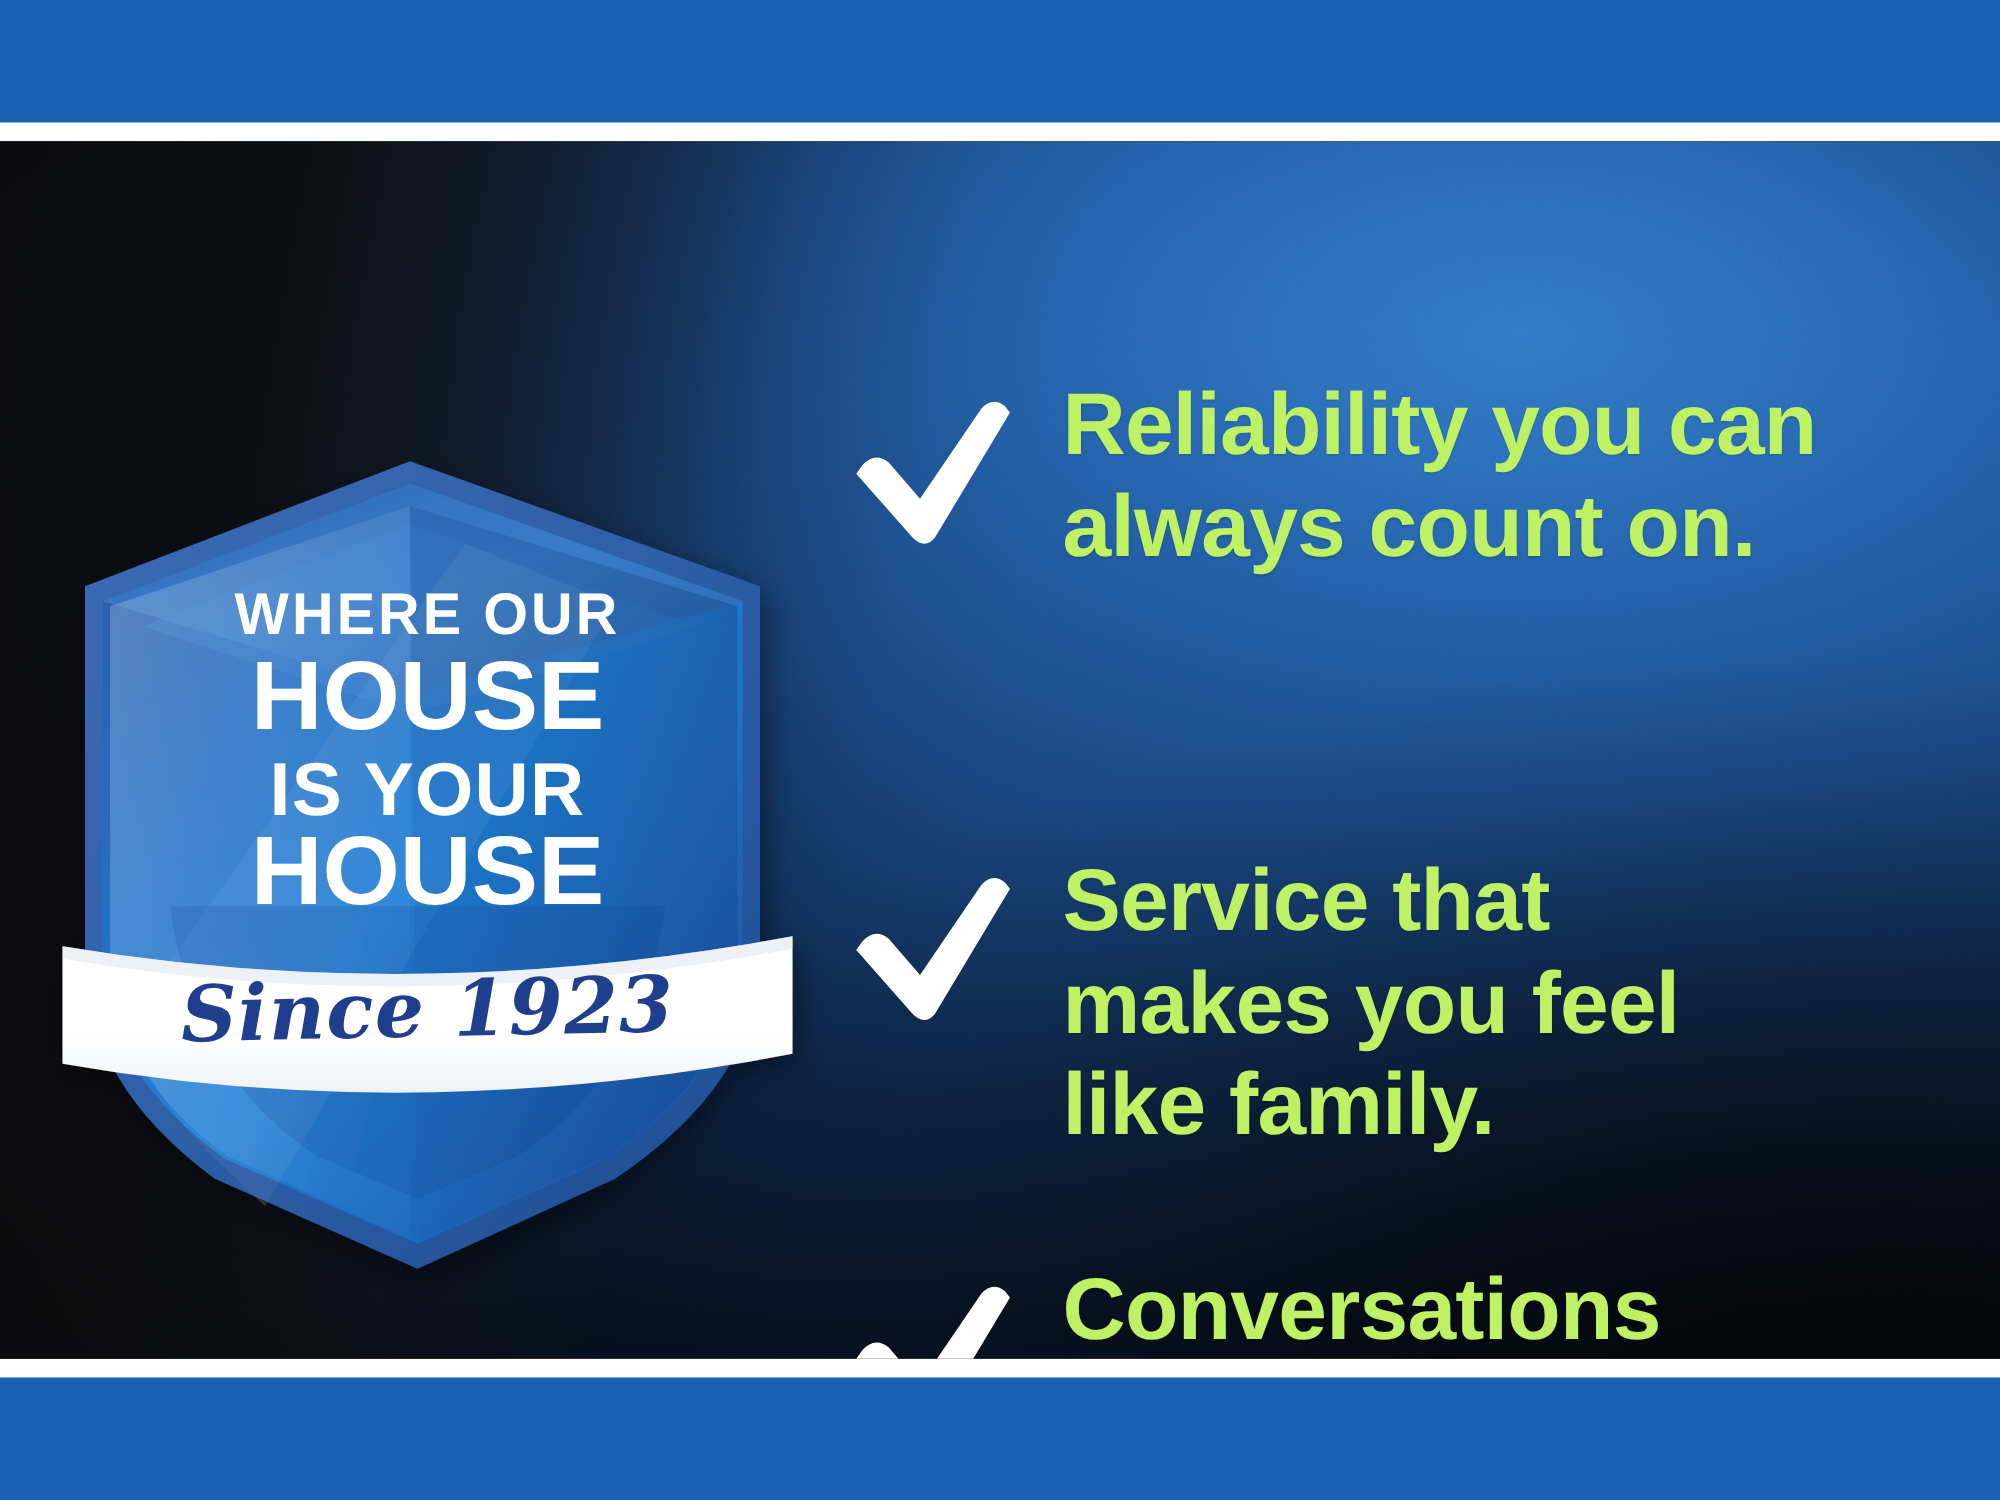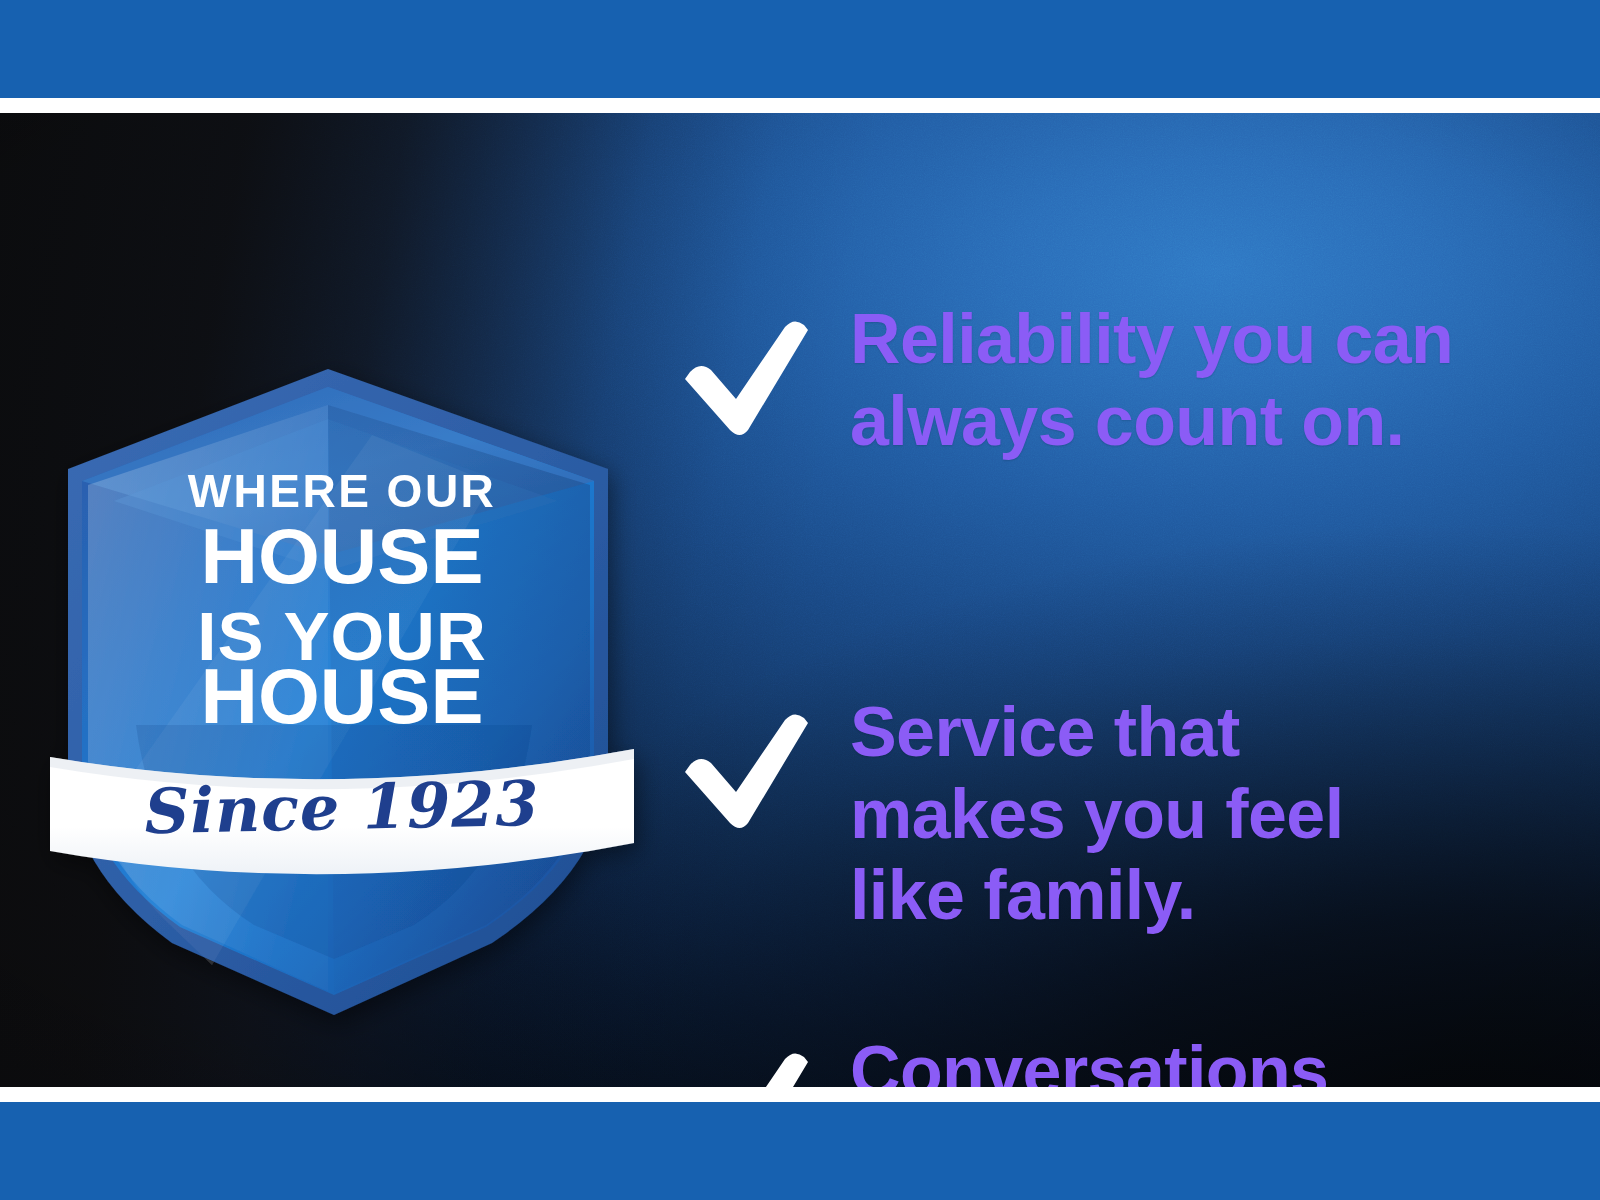--- a/index.html
+++ b/index.html
@@ -130,21 +130,21 @@
     transform: scaleX(0.98);
   }
   .bt-house1 {
     top: 152px;
     font-size: 78px;
     letter-spacing: 0px;
     transform: scaleX(1.02);
   }
   .bt-isyour {
     top: 237px;
-    font-size: 69px;
+    font-size: 60px;
     letter-spacing: 1px;
   }
   .bt-house2 {
     top: 292px;
     font-size: 78px;
     letter-spacing: 0px;
     transform: scaleX(1.02);
   }
   .bt-since {
     top: 412px;
@@ -161,37 +161,37 @@
   .benefits {
     position: absolute;
     left: 672px;
     top: 186px;
     width: 880px;
   }
   .benefit {
     position: relative;
     min-height: 120px;
   }
-  .benefit + .benefit { margin-top: 12px; }
+  .benefit + .benefit { margin-top: 0; }
   .b1 { top: 0px;   }
   .b2 { top: 218px; }
   .b3 { top: 300px; }
 
   .check {
     position: absolute;
     left: 6px;
     top: 22px;
     width: 132px;
     height: 120px;
   }
   .check svg { display: block; width: 100%; height: 100%; }
 
   .benefit-text {
     margin-left: 178px;
-    color: #8b5cf6;
+    color: #bef264;
     font-family: "Liberation Sans", sans-serif;
     font-weight: bold;
     font-size: 70px;
     line-height: 1.165;
     letter-spacing: -0.6px;
     white-space: pre-line;
     text-shadow: 0 1px 2px rgba(0,0,0,0.14);
   }
 </style>
 </head>

